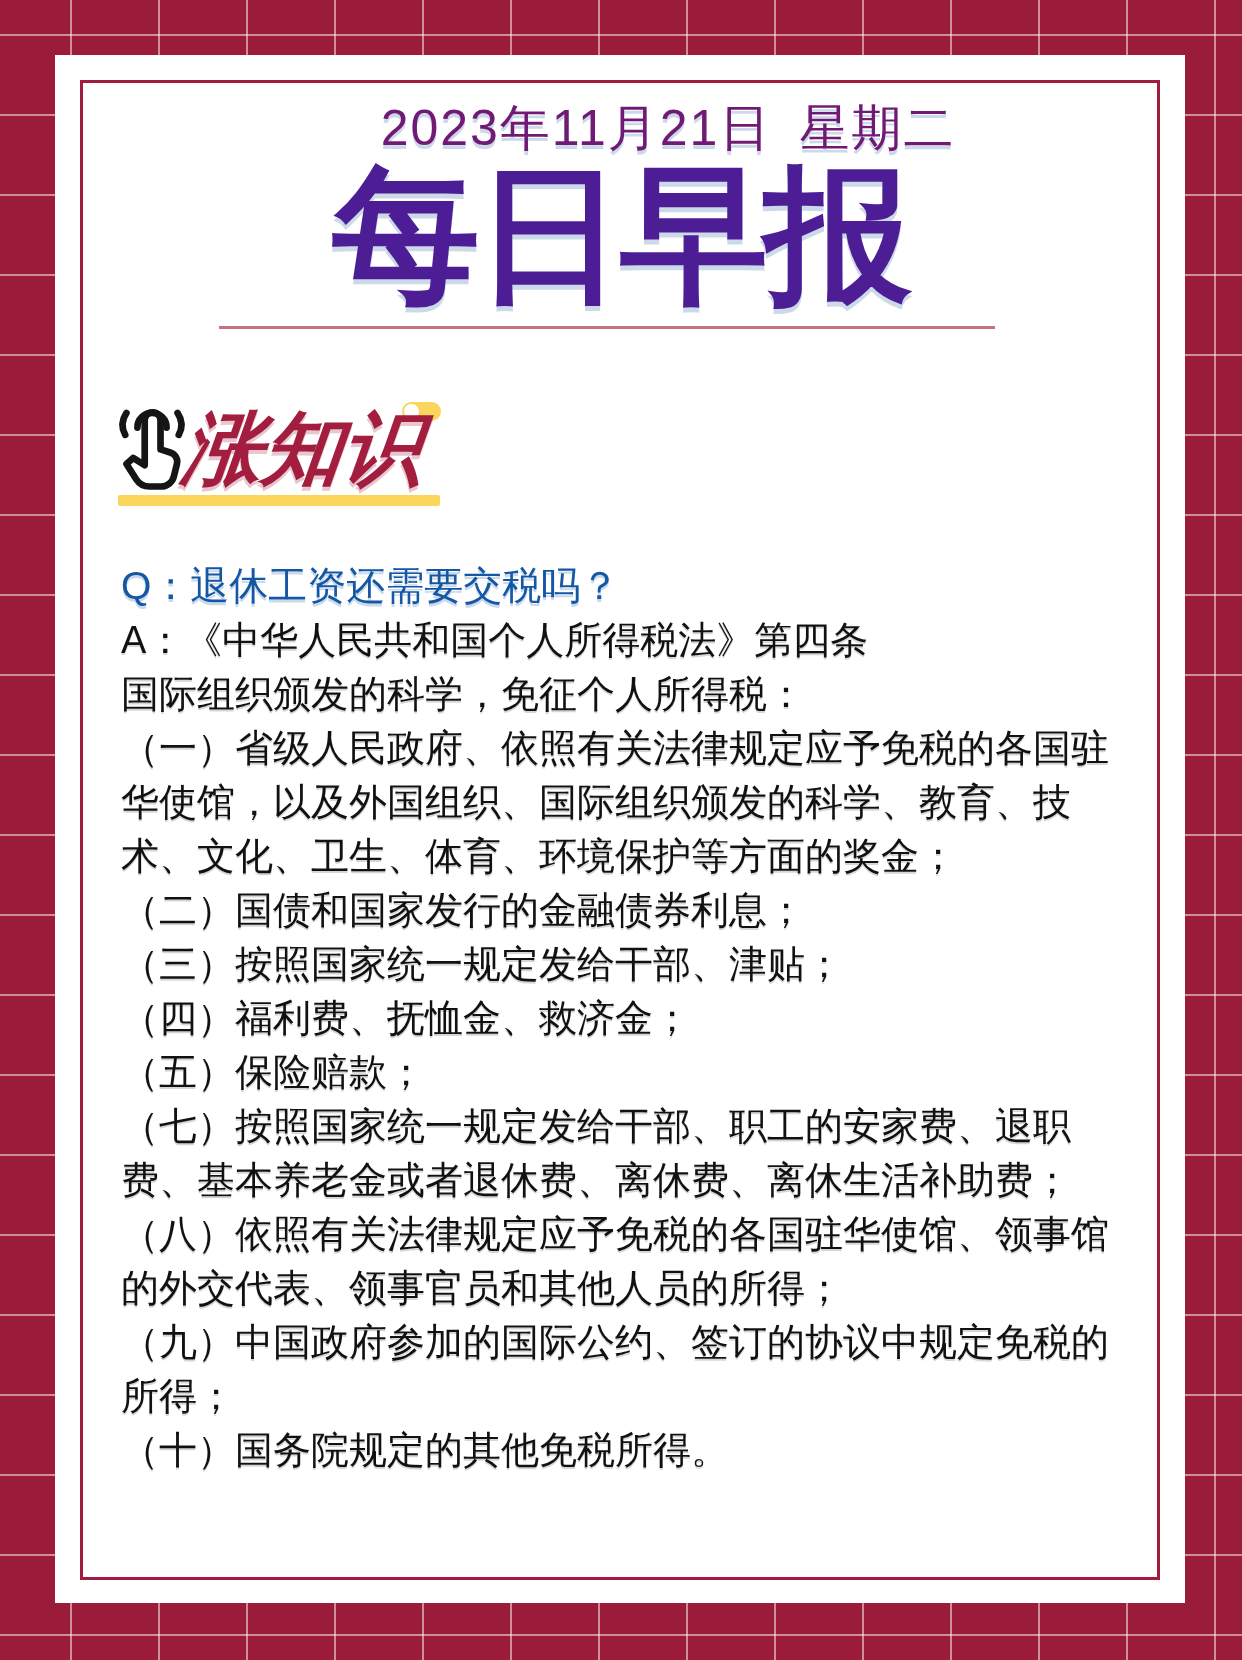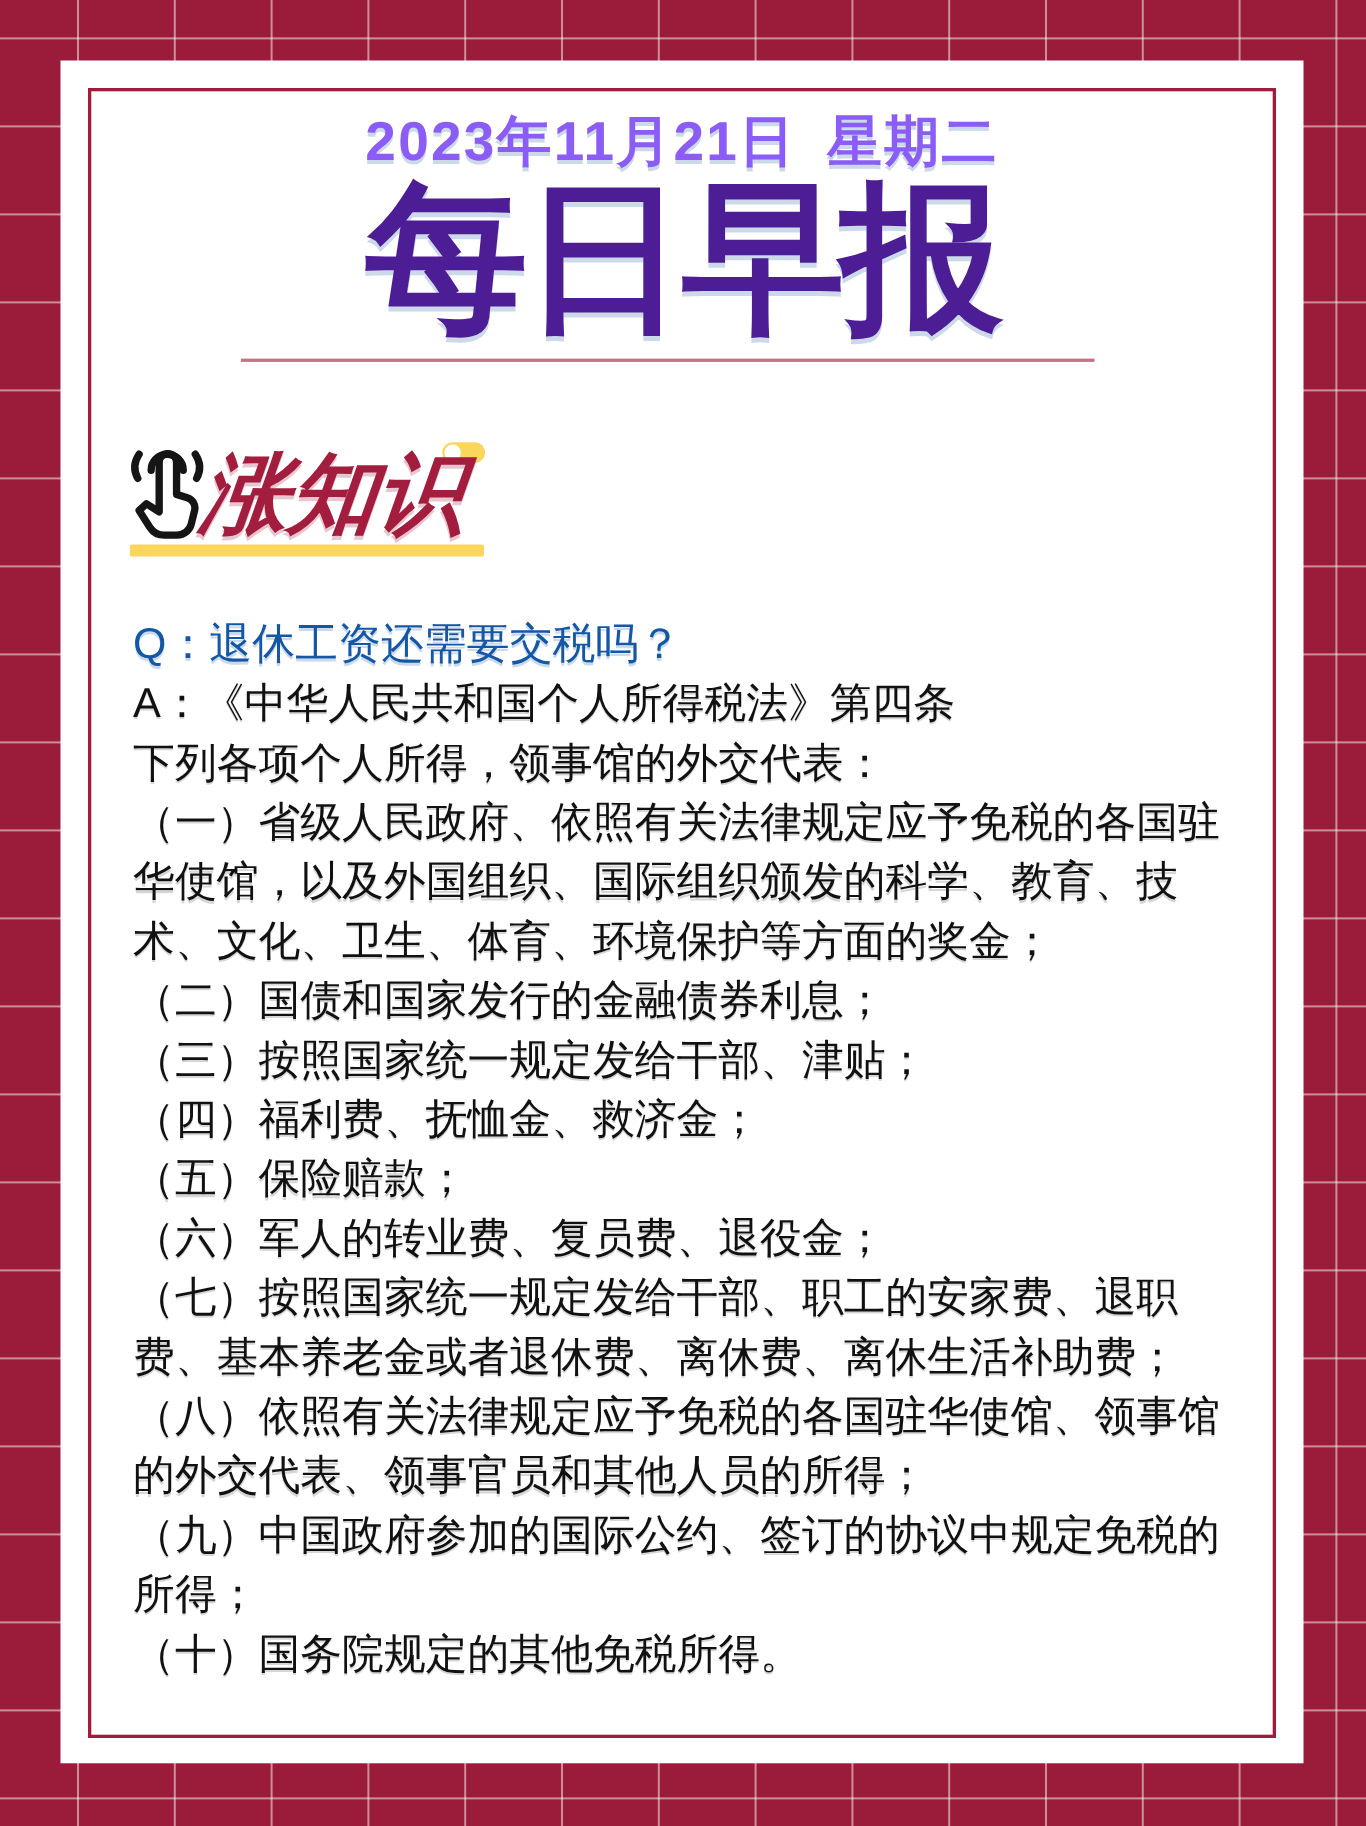--- a/index.html
+++ b/index.html
@@ -17,23 +17,24 @@
     position:absolute;left:55px;top:55px;width:1130px;height:1548px;
     background:#ffffff;
   }
   .inner-border{
     position:absolute;left:25px;top:25px;right:25px;bottom:23px;
     border:3px solid #A11C3C;pointer-events:none;
   }
   .date-row{
     position:absolute;top:40px;left:0;width:100%;
     display:flex;justify-content:center;gap:28px;
-    color:#8b5cf6;font-size:50px;font-weight:700;letter-spacing:2px;
+    color:#701a75;font-size:50px;font-weight:400;letter-spacing:2px;
     text-shadow:0 4px 0 rgba(23,84,154,.22);
     white-space:nowrap;
+    padding-left:48px;
   }
   .main-title{
     position:absolute;top:106px;left:0;width:100%;
     text-align:center;color:#4c1d95;
     font-size:148px;line-height:1;font-weight:900;letter-spacing:-4px;
     text-shadow:0 5px 0 rgba(23,84,154,.22);
   }
   .divider{
     position:absolute;top:271px;left:164px;width:776px;height:3px;
     background:#C97083;
@@ -97,25 +98,24 @@
     <span class="section-label">涨知识</span>
     <div class="toggle">
       <div class="knob"></div>
     </div>
     <div class="yellow-bar"></div>
   </div>
 
   <div class="qa">
     <p class="question">Q：退休工资还需要交税吗？</p>
     <p>A：《中华人民共和国个人所得税法》第四条</p>
-    <p>下列各项个人所得，领事馆的外交代表：</p>
+    <p>国际组织颁发的科学，免征个人所得税：</p>
     <p>（一）省级人民政府、依照有关法律规定应予免税的各国驻华使馆，以及外国组织、国际组织颁发的科学、教育、技术、文化、卫生、体育、环境保护等方面的奖金；</p>
     <p>（二）国债和国家发行的金融债券利息；</p>
     <p>（三）按照国家统一规定发给干部、津贴；</p>
     <p>（四）福利费、抚恤金、救济金；</p>
     <p>（五）保险赔款；</p>
-    <p>（六）军人的转业费、复员费、退役金；</p>
     <p>（七）按照国家统一规定发给干部、职工的安家费、退职费、基本养老金或者退休费、离休费、离休生活补助费；</p>
     <p>（八）依照有关法律规定应予免税的各国驻华使馆、领事馆的外交代表、领事官员和其他人员的所得；</p>
     <p>（九）中国政府参加的国际公约、签订的协议中规定免税的所得；</p>
     <p>（十）国务院规定的其他免税所得。</p>
   </div>
 </div>
 
 </body></html>

